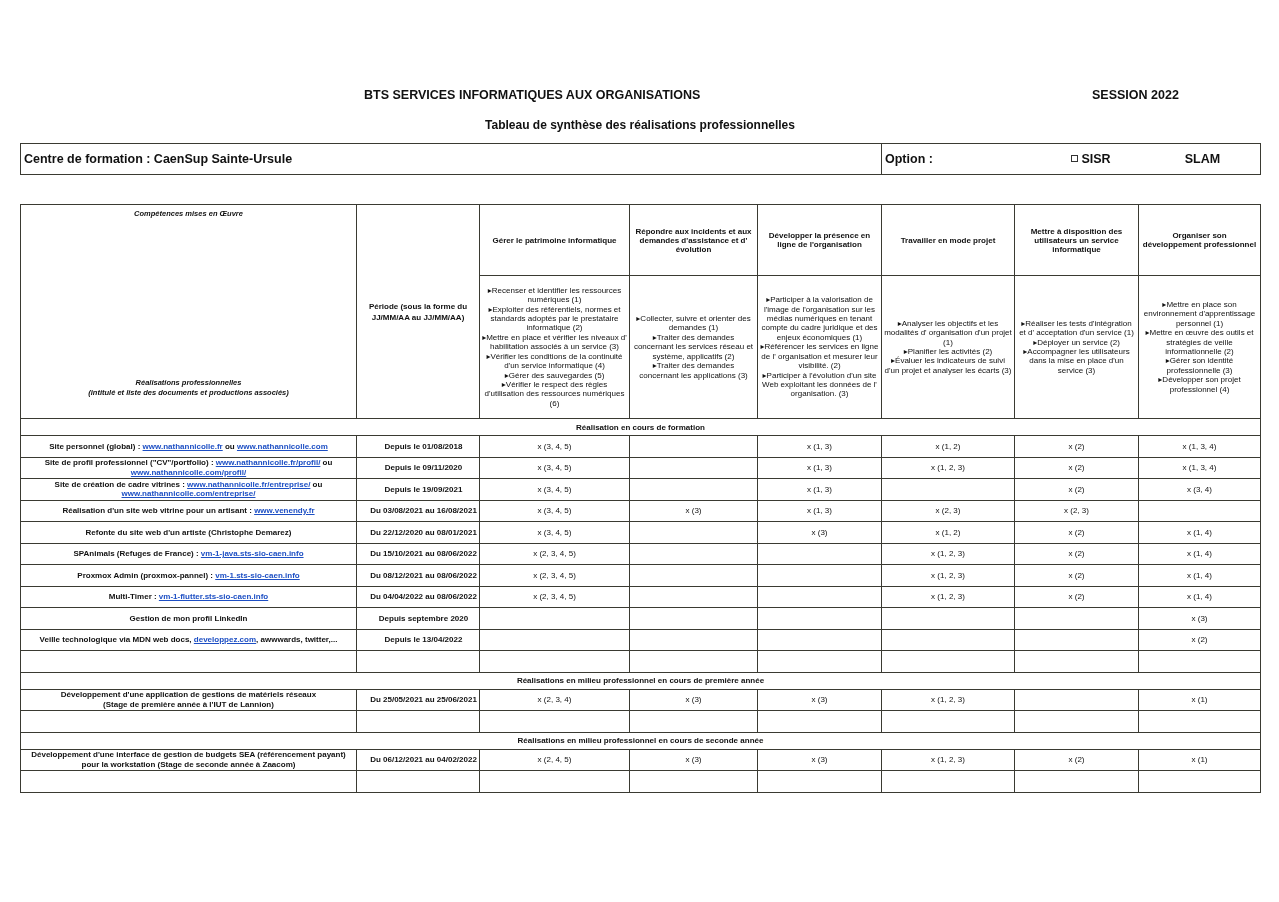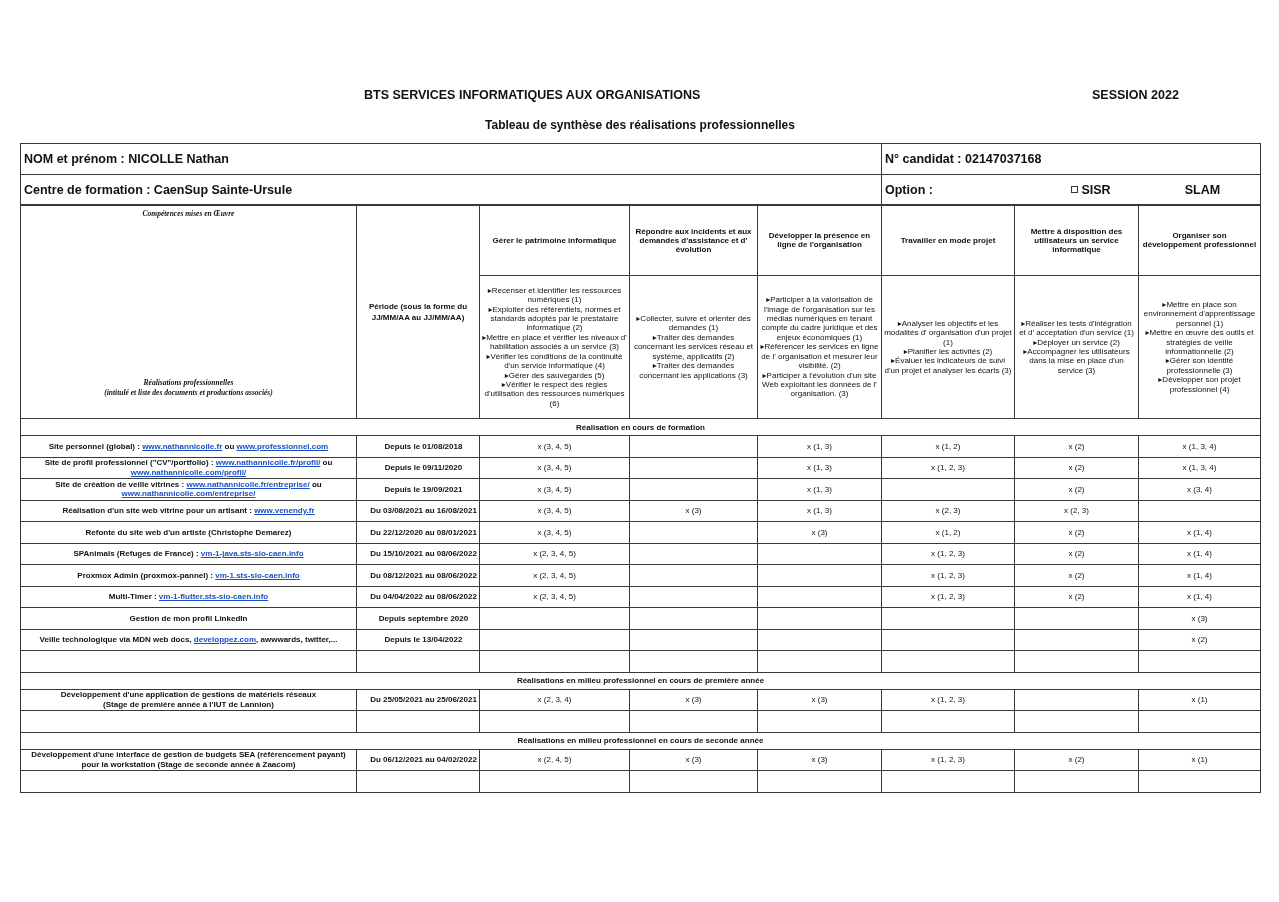--- a/index.html
+++ b/index.html
@@ -17,21 +17,21 @@
   .opt-wrap { display: flex; align-items: center; }
   .opt-label { width: 150px; }
   .opt-sisr { width: 112px; text-align: center; }
   .opt-slam { flex: 1; text-align: center; }
   .checkbox { display: inline-block; width: 5px; height: 5px; border: 1px solid #333; margin-right: 3px; vertical-align: middle; position: relative; top: -1px; }
 
   #grid { top: 204px; }
   #grid td { font-size: 8px; text-align: center; }
   .hdr-comp td.comp-title { height: 70px; font-size: 8.5px; font-weight: bold; padding: 0 3px; }
   .hdr-items td.comp-items { height: 142px; font-size: 6.8px; line-height: 9.4px; padding: 0 2px; }
-  .corner { position: relative; font-family: Liberation Serif, serif; }
+  .corner { position: relative; }
   .corner-top { position: absolute; top: 4px; left: 0; right: 0; font-style: italic; font-weight: bold; font-size: 7.5px; }
   .corner-bottom { position: absolute; bottom: 20px; left: 0; right: 0; font-style: italic; font-weight: bold; font-size: 7.5px; line-height: 10px; }
   .periode-head { font-weight: bold; font-size: 7.5px; line-height: 11px; text-align: center; padding: 0 0 !important; }
 
   .section-row td { height: 16px; font-weight: bold; font-size: 8.8px; }
   .data-row td { height: 20.5px; }
   .data-row td.real { font-size: 6.8px; font-weight: bold; line-height: 9.5px; }
   .data-row td.period { font-size: 6.8px; font-weight: bold; text-align: left; padding-left: 13px; }
   .data-row td.mark { font-size: 9.5px; }
   .empty-row td { height: 20.5px; }
@@ -43,24 +43,20 @@
 <div class="title-main">BTS SERVICES INFORMATIQUES AUX ORGANISATIONS</div>
 <div class="title-session">SESSION 2022</div>
 <div class="title-sub">Tableau de synthèse des réalisations professionnelles</div>
 
 <table id="info-table">
   <colgroup>
       <col style="width:861px">
       <col style="width:379px">
     </colgroup>
   <tbody>
-      <tr>
-    <td>NOM et prénom :  NICOLLE Nathan</td>
-    <td>N° candidat : 02147037168</td>
-  </tr>
   <tr>
     <td>Centre de formation : CaenSup Sainte-Ursule</td>
     <td>
       <div class="opt-wrap">
         <span class="opt-label">Option :</span>
         <span class="opt-sisr"><span class="checkbox"></span><span>SISR</span></span>
         <span class="opt-slam">SLAM</span>
       </div>
     </td>
   </tr>
@@ -128,41 +124,41 @@
           <div>▸Mettre en place son environnement d'apprentissage personnel (1)</div>
           <div>▸Mettre en œuvre des outils et stratégies de veille informationnelle (2)</div>
           <div>▸Gérer son identité professionnelle (3)</div>
           <div>▸Développer son projet professionnel (4)</div>
         </td>
       </tr>
   <tr class="section-row">
         <td colspan="8">Réalisation en cours de formation</td>
       </tr>
       <tr class="data-row">
-        <td class="real"><span>Site personnel (global)  : </span><a>www.nathannicolle.fr</a><span> ou </span><a>www.professionnel.com</a></td>
+        <td class="real"><span>Site personnel (global)  : </span><a>www.nathannicolle.fr</a><span> ou </span><a>www.nathannicolle.com</a></td>
         <td class="period">Depuis le 01/08/2018</td>
         <td class="mark">x (3, 4, 5)</td>
         <td class="mark"></td>
         <td class="mark">x (1, 3)</td>
         <td class="mark">x (1, 2)</td>
         <td class="mark">x (2)</td>
         <td class="mark">x (1, 3, 4)</td>
       </tr>
       <tr class="data-row">
         <td class="real"><span>Site de profil professionnel ("CV"/portfolio) : </span><a>www.nathannicolle.fr/profil/</a><span> ou </span><a>www.nathannicolle.com/profil/</a></td>
         <td class="period">Depuis le 09/11/2020</td>
         <td class="mark">x (3, 4, 5)</td>
         <td class="mark"></td>
         <td class="mark">x (1, 3)</td>
         <td class="mark">x (1, 2, 3)</td>
         <td class="mark">x (2)</td>
         <td class="mark">x (1, 3, 4)</td>
       </tr>
       <tr class="data-row">
-        <td class="real"><span>Site de création de veille vitrines : </span><a>www.nathannicolle.fr/entreprise/</a><span> ou </span><a>www.nathannicolle.com/entreprise/</a></td>
+        <td class="real"><span>Site de création de cadre vitrines : </span><a>www.nathannicolle.fr/entreprise/</a><span> ou </span><a>www.nathannicolle.com/entreprise/</a></td>
         <td class="period">Depuis le 19/09/2021</td>
         <td class="mark">x (3, 4, 5)</td>
         <td class="mark"></td>
         <td class="mark">x (1, 3)</td>
         <td class="mark"></td>
         <td class="mark">x (2)</td>
         <td class="mark">x (3, 4)</td>
       </tr>
       <tr class="data-row">
         <td class="real"><span>Réalisation d'un site web vitrine pour un artisant : </span><a>www.venendy.fr</a></td>

